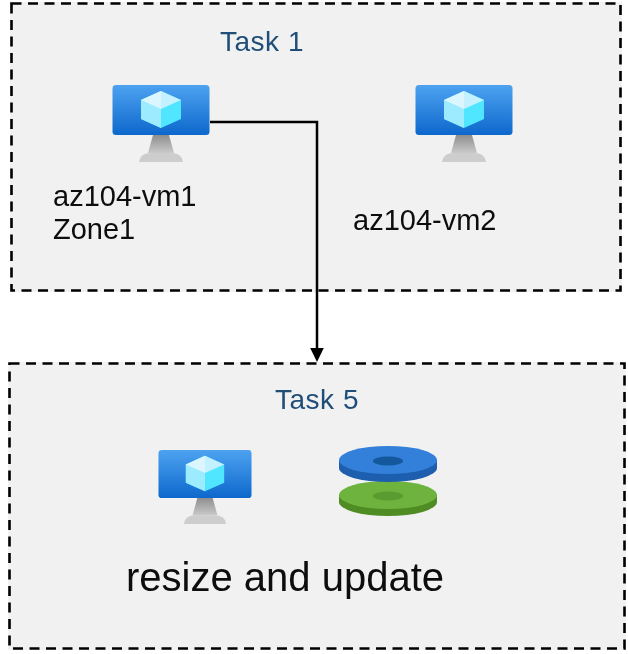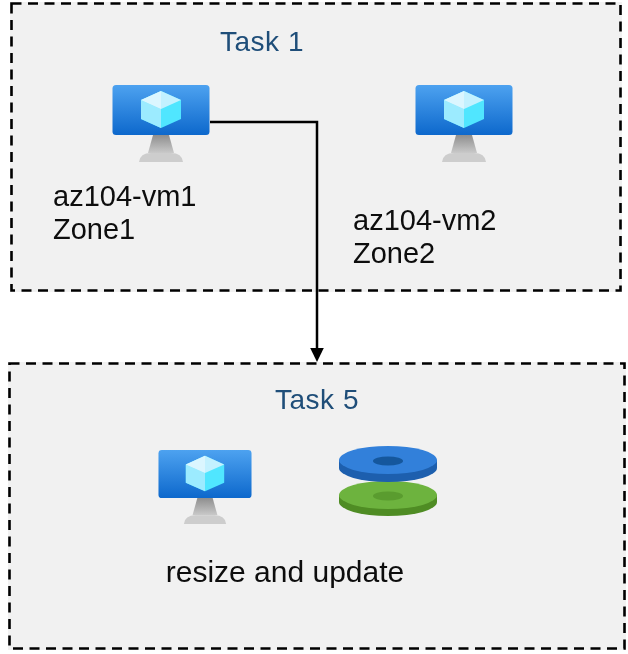--- a/index.html
+++ b/index.html
@@ -45,21 +45,21 @@
   }
   #vm1-label { left: 53px; top: 180px; width: 220px; }
   #vm2-label { left: 353px; top: 180px; width: 220px; margin-top: 24px; }
 
   .caption {
     position: absolute;
     left: 85px;
     top: 555px;
     width: 400px;
     text-align: center;
-    font-size: 30px;
+    font-size: 40px;
     color: #0d0d0d;
   }
 
   .overlay {
     position: absolute;
     left: 0; top: 0;
     pointer-events: none;
   }
 </style>
 </head>
@@ -109,21 +109,20 @@
       <rect x="0.5" y="0" width="97" height="50" rx="3.5" fill="url(#scrGrad)"></rect>
       <polygon points="49,6 69,15 69,34 49,43 29,34 29,15" fill="#50e6ff"></polygon>
       <polygon points="29,15 49,24 49,43 29,34" fill="#9cebff"></polygon>
       <polygon points="49,6 69,15 49,24 29,15" fill="#c3f1ff"></polygon>
       <polygon points="49,6 49,24 29,15" fill="#e3f7ff" opacity="0.75"></polygon>
     </svg>
   </figure>
 
   <div class="vm-label" id="vm2-label">
     <div>az104-vm2</div>
-    <div>Zone2</div>
   </div>
 
   <h2 class="box-title" id="task2-title">Task 5</h2>
 
   <figure class="vm-figure" id="task2-vm-figure">
     <svg width="94" height="75" viewBox="0 0 98 78">
       <polygon points="41,50 57,50 62,68 36,68" fill="url(#standGrad)"></polygon>
       <path d="M27 77 q1 -9 12 -9 h20 q11 0 12 9 z" fill="#cdcdcd"></path>
       <rect x="0.5" y="0" width="97" height="50" rx="3.5" fill="url(#scrGrad)"></rect>
       <polygon points="49,6 69,15 69,34 49,43 29,34 29,15" fill="#50e6ff"></polygon>

